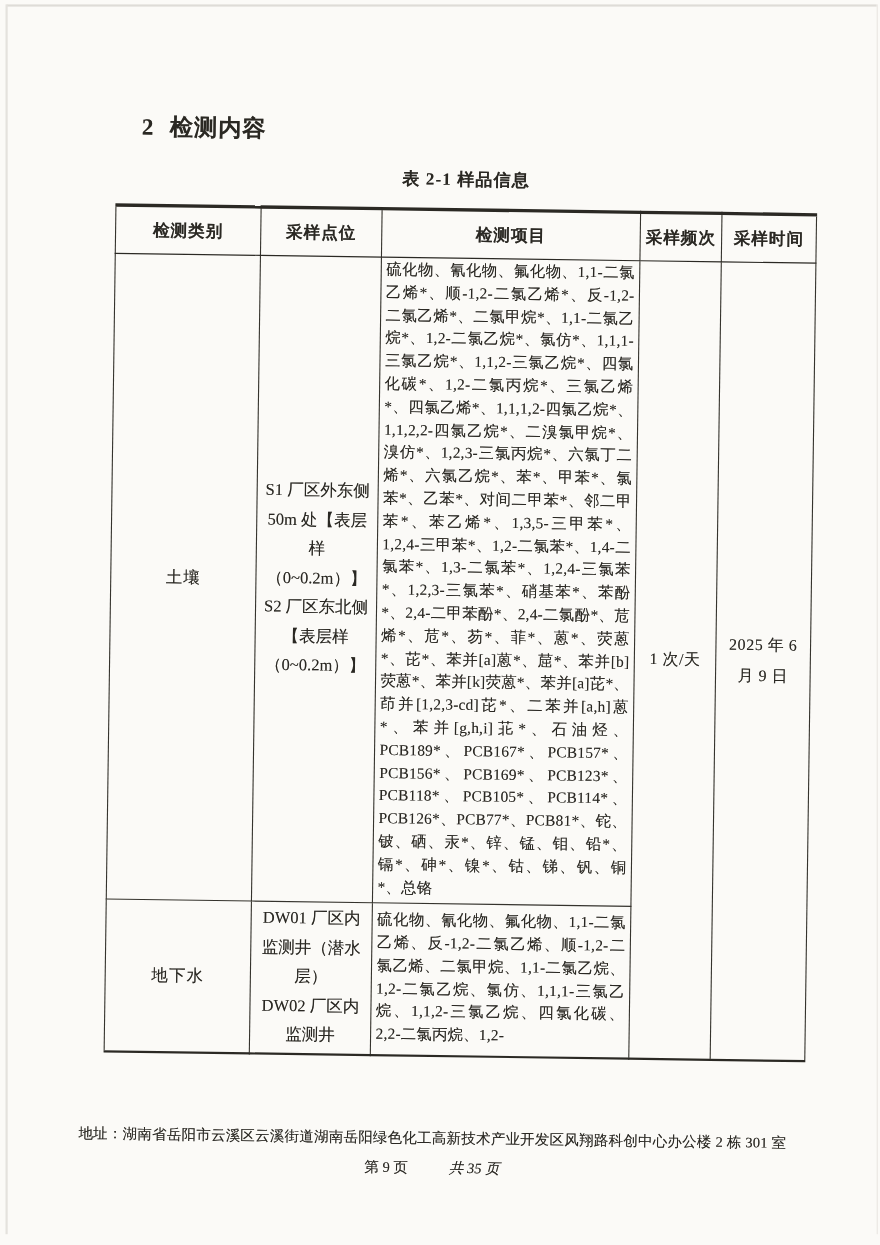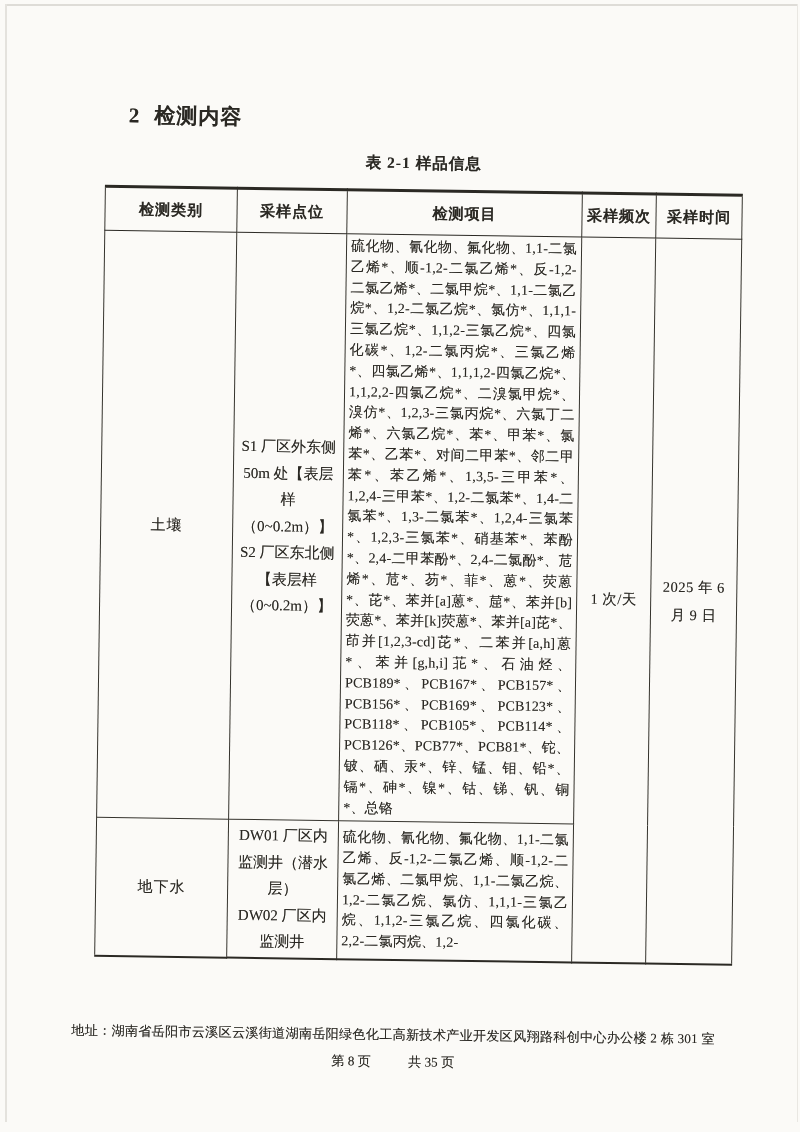--- a/index.html
+++ b/index.html
@@ -72,21 +72,21 @@
   .footer-address{
     position:absolute;left:0;top:1026px;width:800px;
     text-align:center;font-size:13.2px;letter-spacing:0.2px;
     white-space:nowrap;
   }
   .footer-page{
     position:absolute;left:0;top:1053px;width:800px;
     text-align:center;font-size:13.2px;
   }
   .footer-page span{display:inline-block;}
-  .footer-page .pg-total{margin-left:34px;}
+  .footer-page .pg-total{margin-left:34px;font-style:italic;}
 </style>
 </head>
 <body>
 
 <div class="scan-edge-top"></div>
 <div class="scan-edge-left"></div>
 <div class="scan-edge-right"></div>
 
 <div class="content">
 
@@ -134,17 +134,17 @@
 层）
 DW02 厂区内
 监测井</td>
         <td class="items">硫化物、氰化物、氟化物、1,1-二氯乙烯、反-1,2-二氯乙烯、顺-1,2-二氯乙烯、二氯甲烷、1,1-二氯乙烷、1,2-二氯乙烷、氯仿、1,1,1-三氯乙烷、1,1,2-三氯乙烷、四氯化碳、2,2-二氯丙烷、1,2-</td>
       </tr>
     </tbody>
   </table>
 
   <div class="footer-address">地址：湖南省岳阳市云溪区云溪街道湖南岳阳绿色化工高新技术产业开发区风翔路科创中心办公楼 2 栋 301 室</div>
   <div class="footer-page">
-    <span class="pg-cur">第 8 页</span>
+    <span class="pg-cur">第 9 页</span>
     <span class="pg-total">共 35 页</span>
   </div>
 
 </div>
 
 </body></html>

